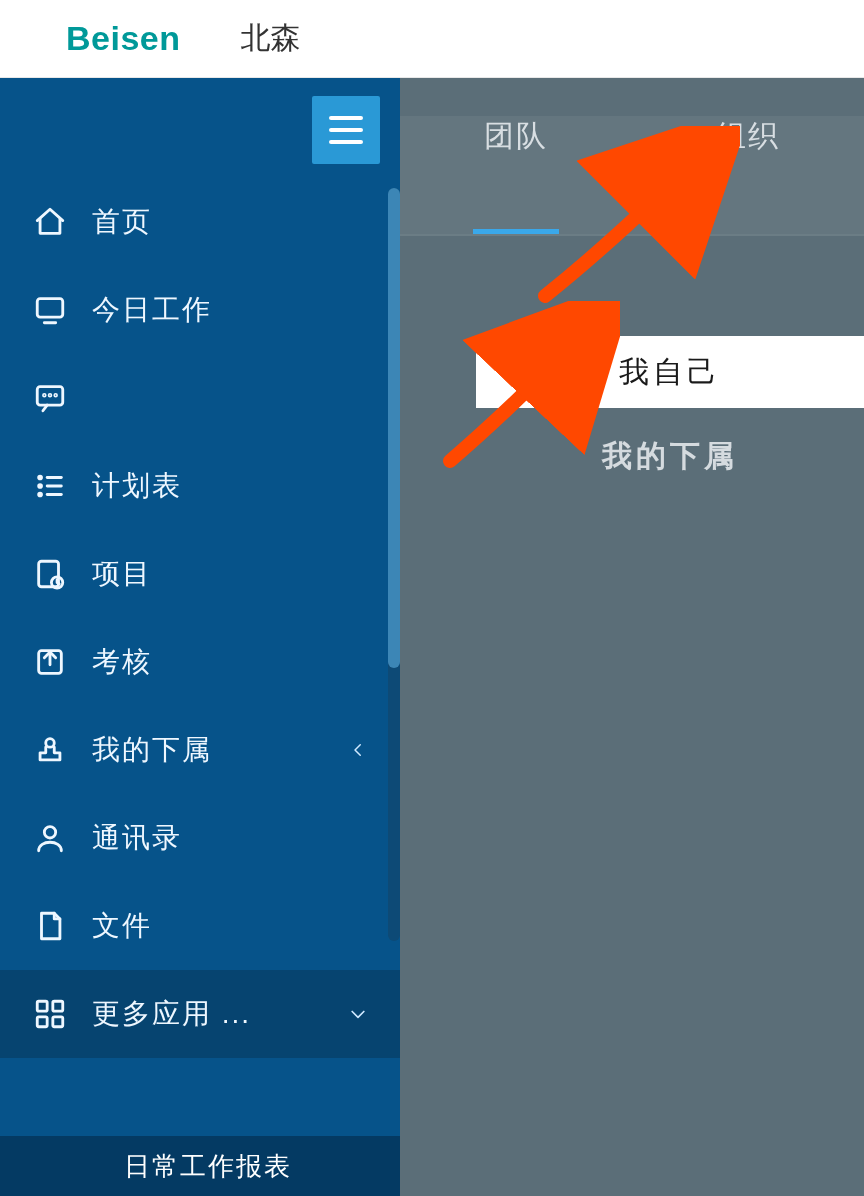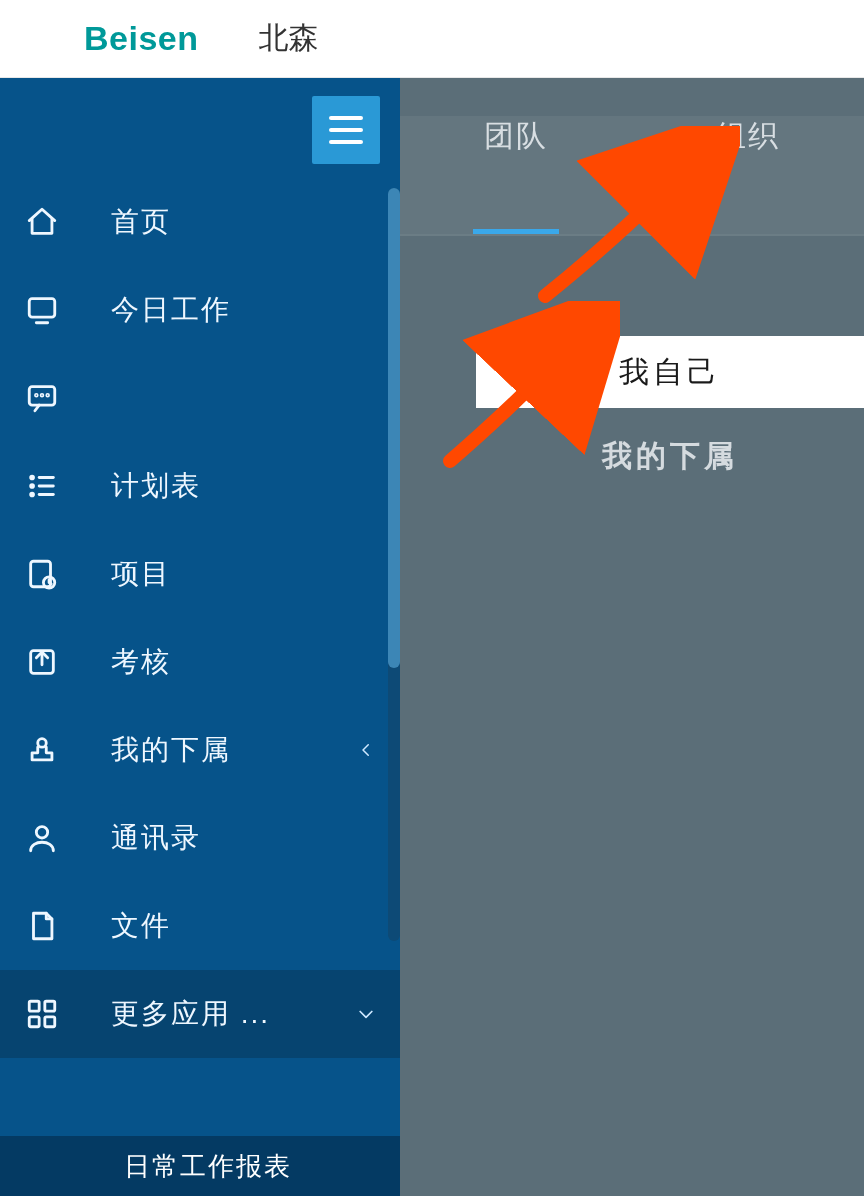--- a/index.html
+++ b/index.html
@@ -4,21 +4,21 @@
 <style>
   * { box-sizing: border-box; margin: 0; padding: 0; }
   html, body { width: 864px; height: 1196px; font-family: "PingFang SC","Microsoft YaHei","Helvetica Neue",Arial,sans-serif; overflow: hidden; }
 
   
   .header {
     height: 78px;
     background: #ffffff;
     display: flex;
     align-items: center;
-    padding-left: 84px;
+    padding-left: 66px;
     border-bottom: 1px solid #e8e8e8;
   }
   .logo-text {
     font-size: 34px;
     font-weight: 700;
     color: #009999;
     letter-spacing: 0.5px;
     margin-right: 60px;
     font-family: "Segoe UI","Helvetica Neue",Arial,sans-serif;
   }
@@ -85,24 +85,23 @@
     width: 12px;
     height: 480px;
     background: #3c86b6;
     border-radius: 6px;
   }
 
   .nav-item {
     height: 88px;
     display: flex;
     align-items: center;
-    padding: 0 22px;
+    padding: 0 30px;
     color: #eef7ff;
     cursor: pointer;
-    gap: 27px;
   }
   .nav-item.dark {
     background: #064470;
   }
   .nav-icon {
     width: 40px;
     height: 40px;
     display: flex;
     align-items: center;
     justify-content: center;

